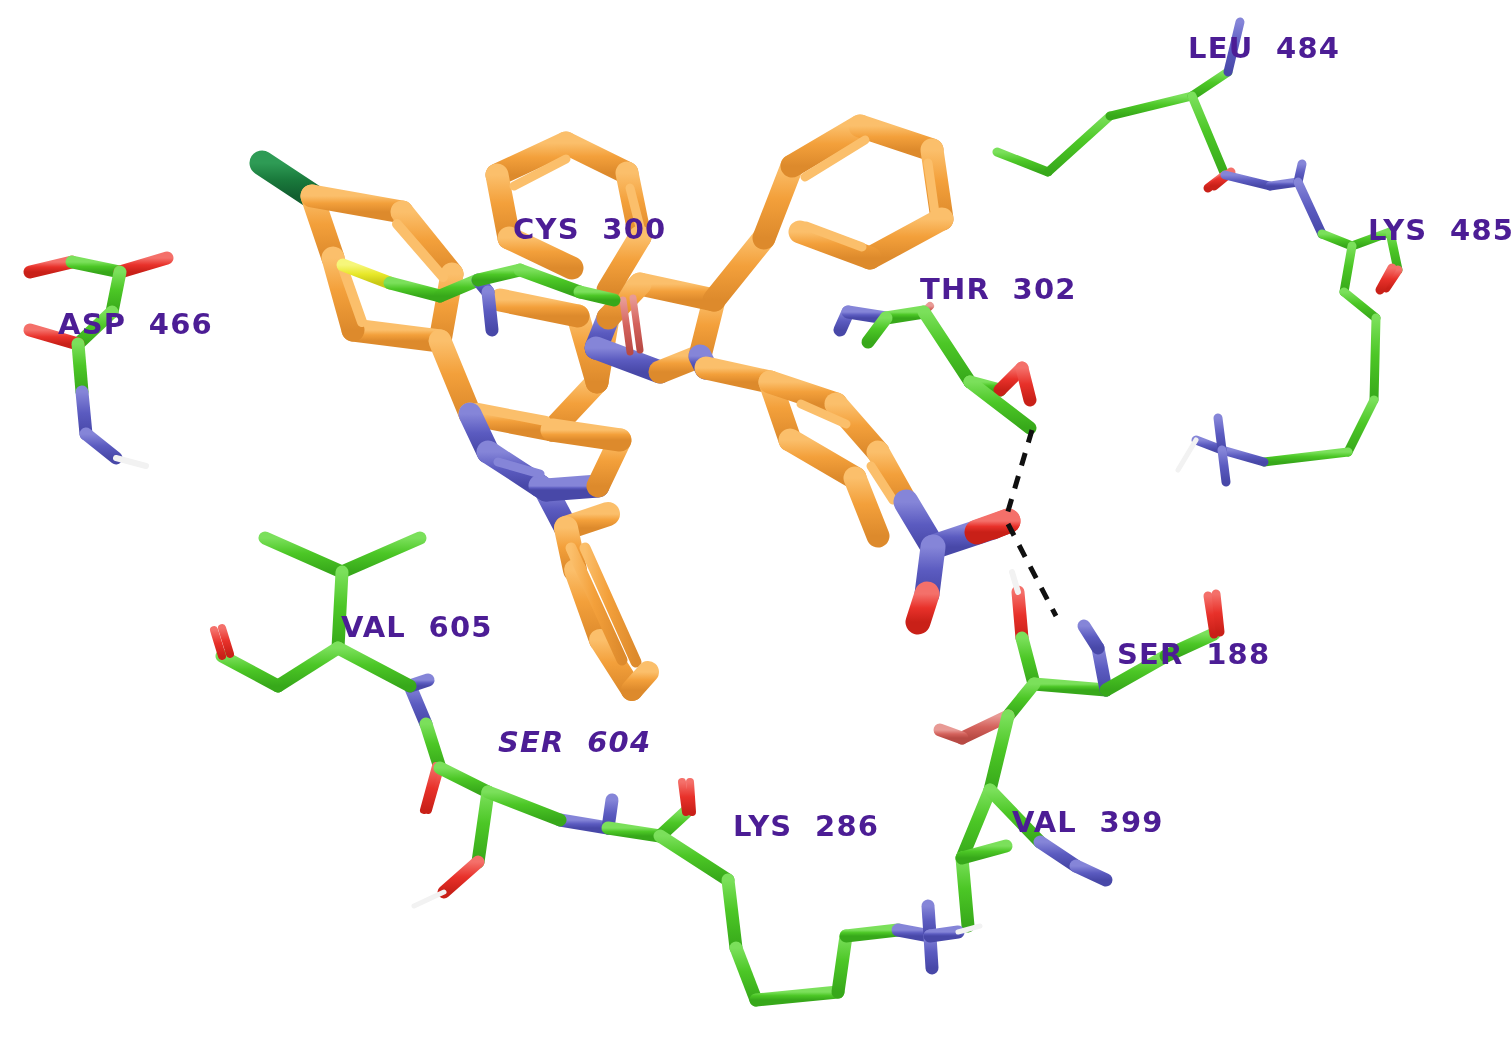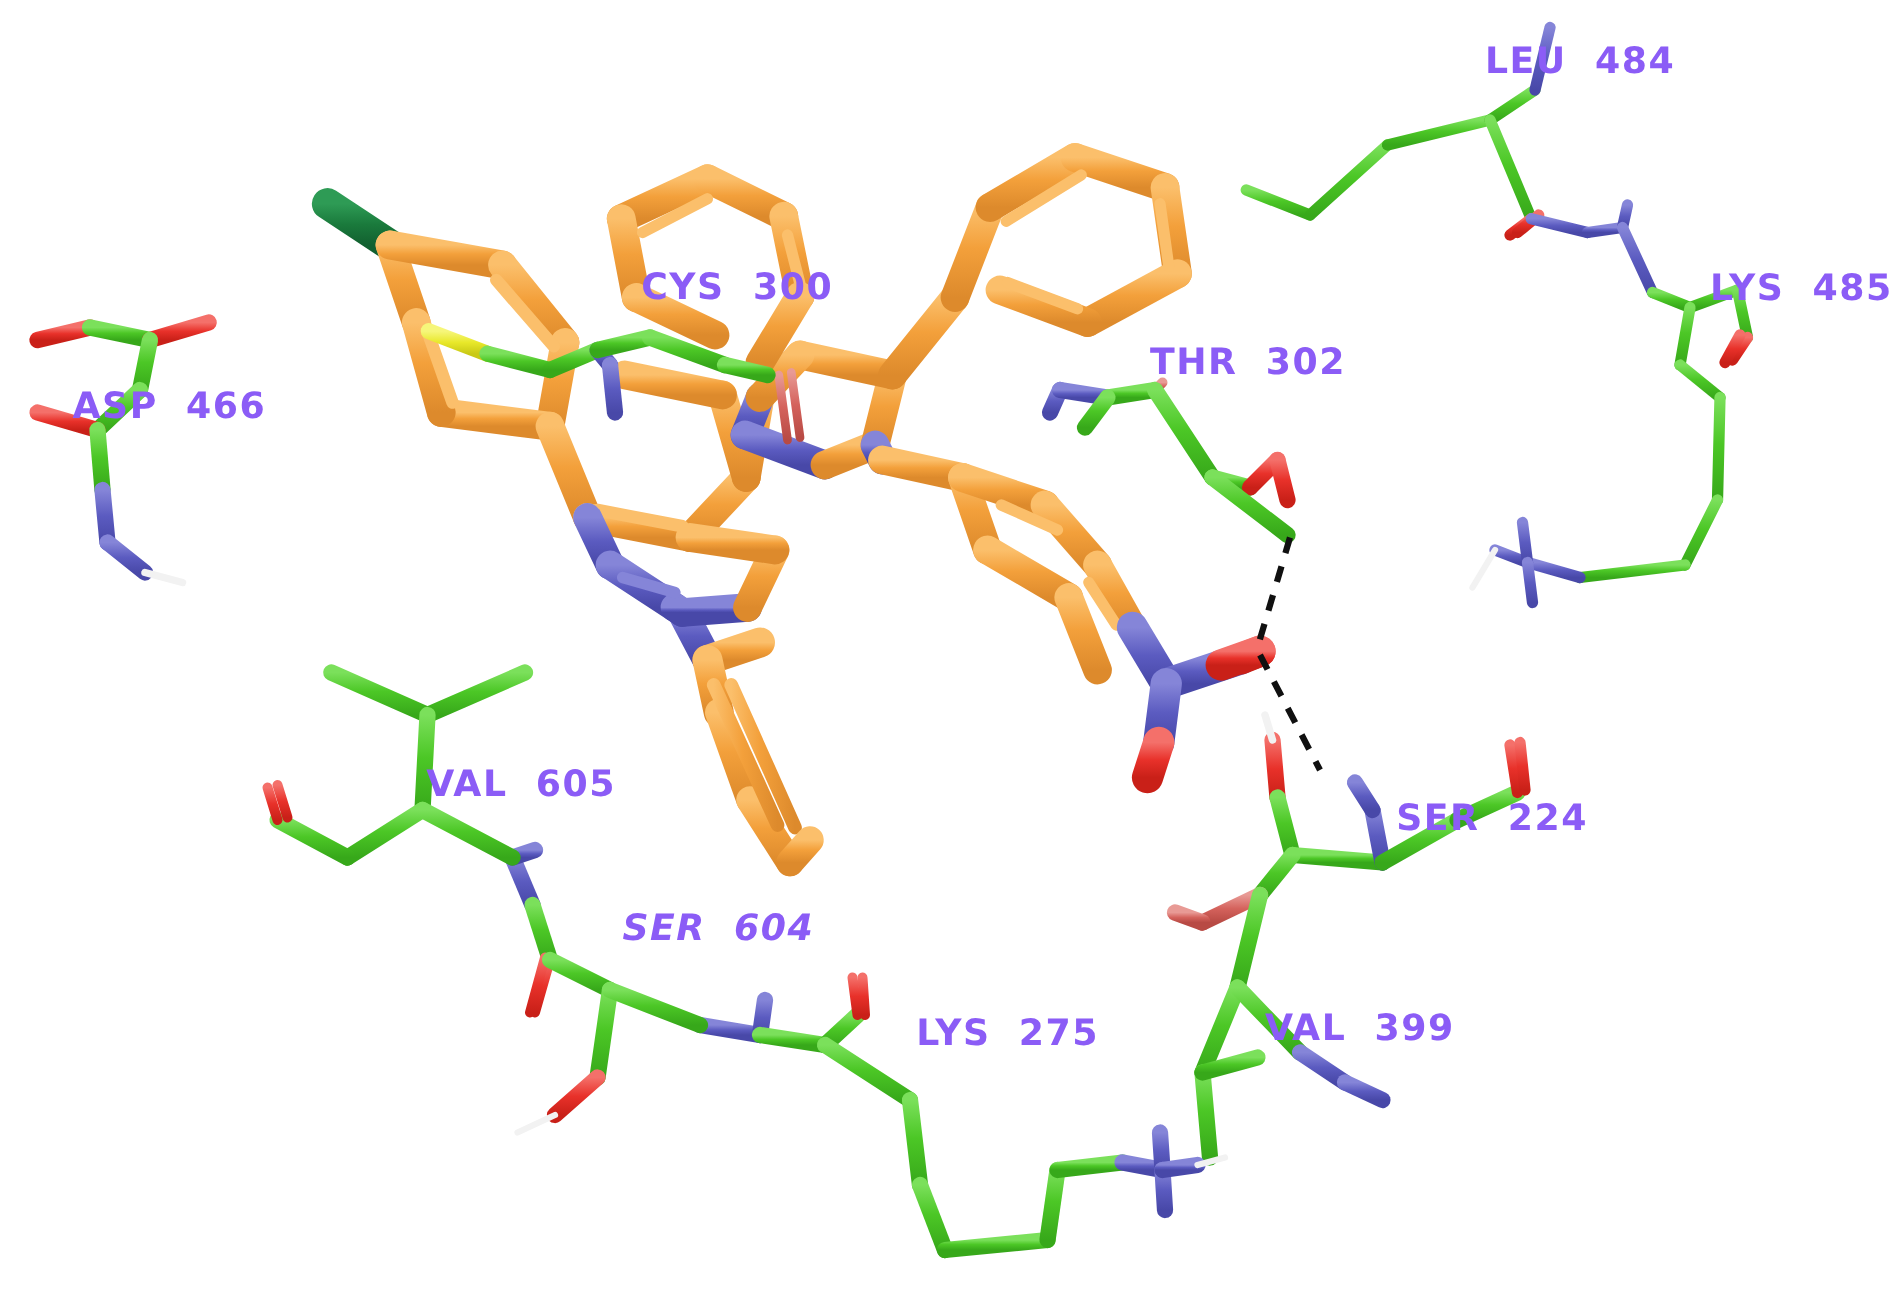--- a/index.html
+++ b/index.html
@@ -7,21 +7,21 @@
   body{width:1512px;height:1044px;overflow:hidden;
        font-family:"DejaVu Sans",sans-serif;}
   #stage{position:relative;width:1512px;height:1044px;background:#ffffff;}
   #scene{position:absolute;left:0;top:0;width:1512px;height:1044px;}
   .reslabel{
     position:absolute;
     font-family:"DejaVu Sans",sans-serif;
     font-weight:bold;
     font-size:29px;
     letter-spacing:1.2px;
-    color:#8b5cf6;
+    color:#4c1d95;
     white-space:pre;
     line-height:1;
     -webkit-font-smoothing:antialiased;
     pointer-events:none;
   }
 </style>
 </head>
 <body>
 
 <div id="stage">
@@ -334,19 +334,19 @@
     <path d="M1008,524 L1056,616"></path>
   </g>
 
 </svg>
 
 <div class="reslabel" style="left:58px;  top:310px;">ASP  466</div>
 <div class="reslabel" style="left:513px; top:215px;">CYS  300</div>
 <div class="reslabel" style="left:920px; top:275px;">THR  302</div>
 <div class="reslabel" style="left:1188px;top:34px;">LEU  484</div>
 <div class="reslabel" style="left:1348px;top:216px;margin-left:20px;">LYS  485</div>
-<div class="reslabel" style="left:1117px;top:640px;">SER  224</div>
+<div class="reslabel" style="left:1117px;top:640px;">SER  188</div>
 <div class="reslabel" style="left:1012px;top:780px;margin-top:28px;">VAL  399</div>
-<div class="reslabel" style="left:733px; top:812px;">LYS  275</div>
+<div class="reslabel" style="left:733px; top:812px;">LYS  286</div>
 <div class="reslabel" style="left:498px; top:728px;font-style:italic;">SER  604</div>
 <div class="reslabel" style="left:341px; top:613px;">VAL  605</div>
 
 </div>
 
 </body></html>

